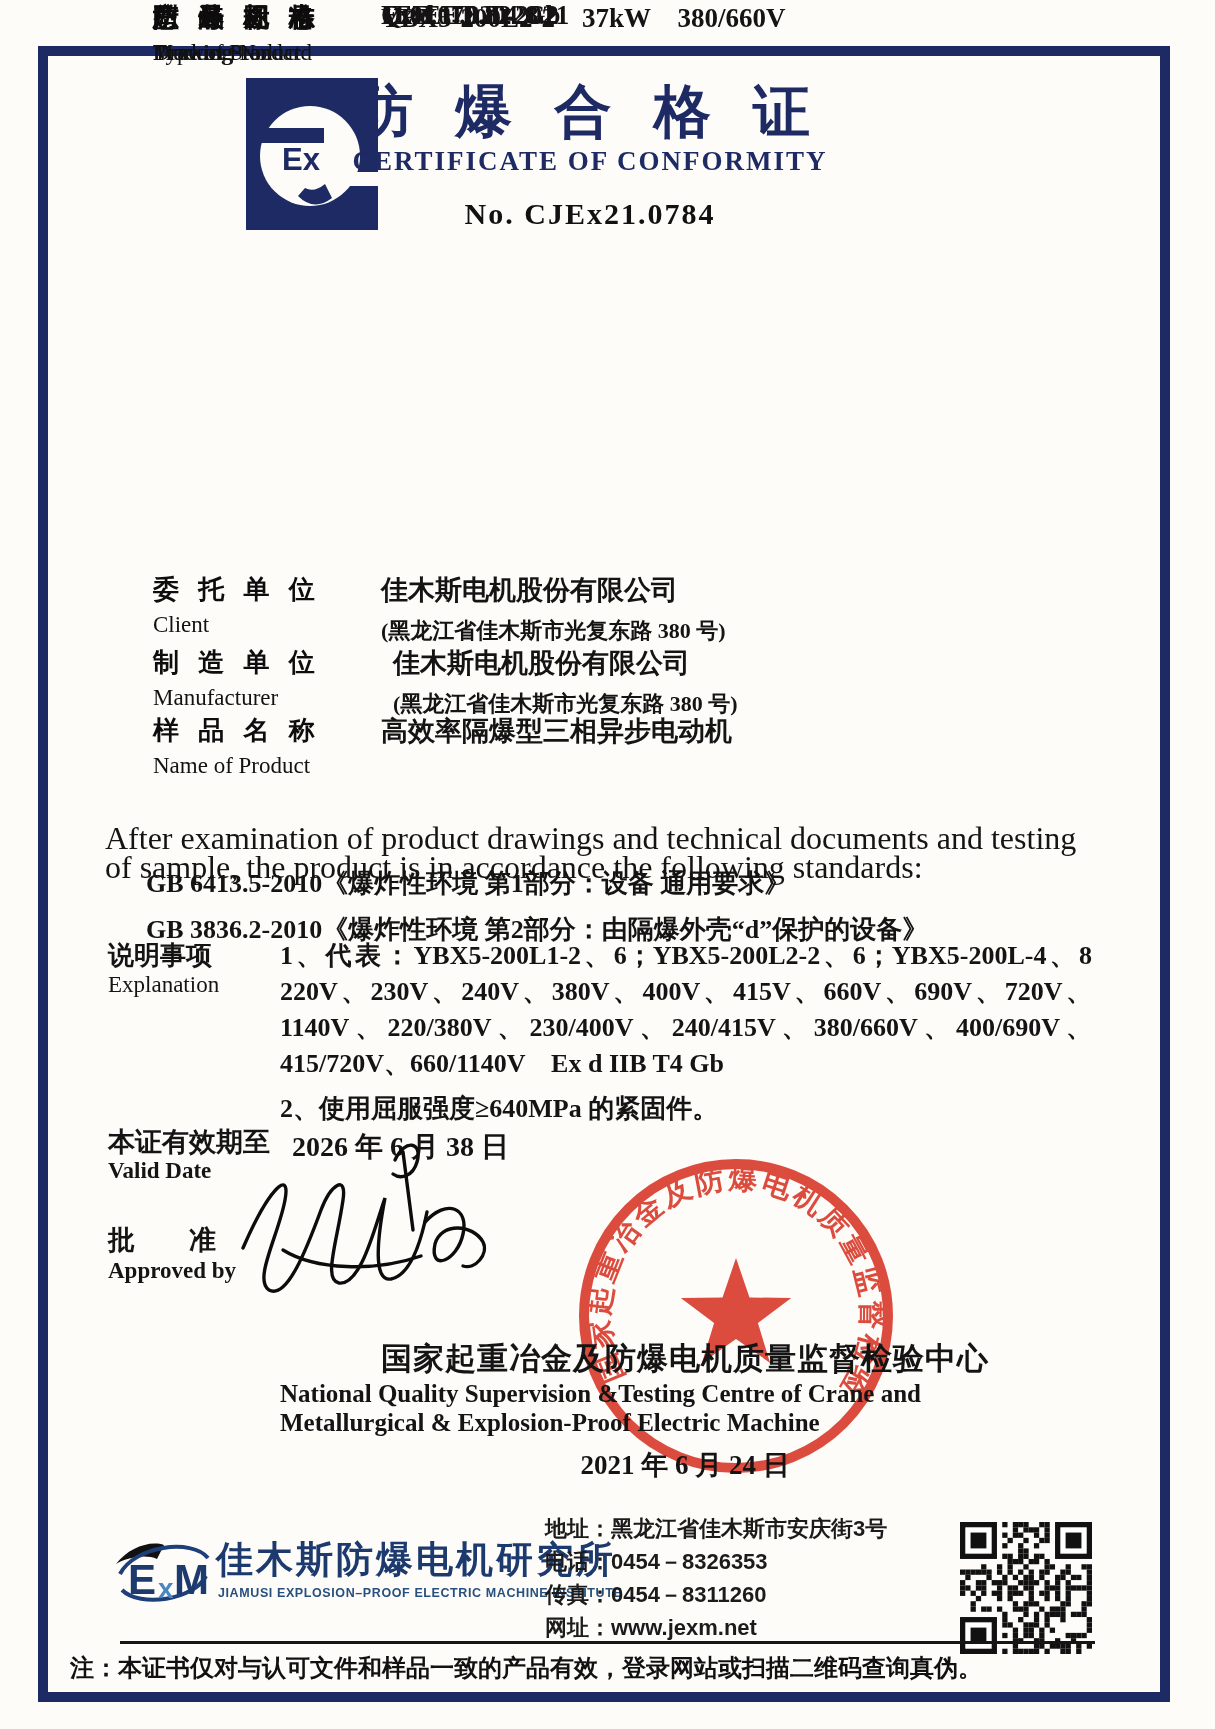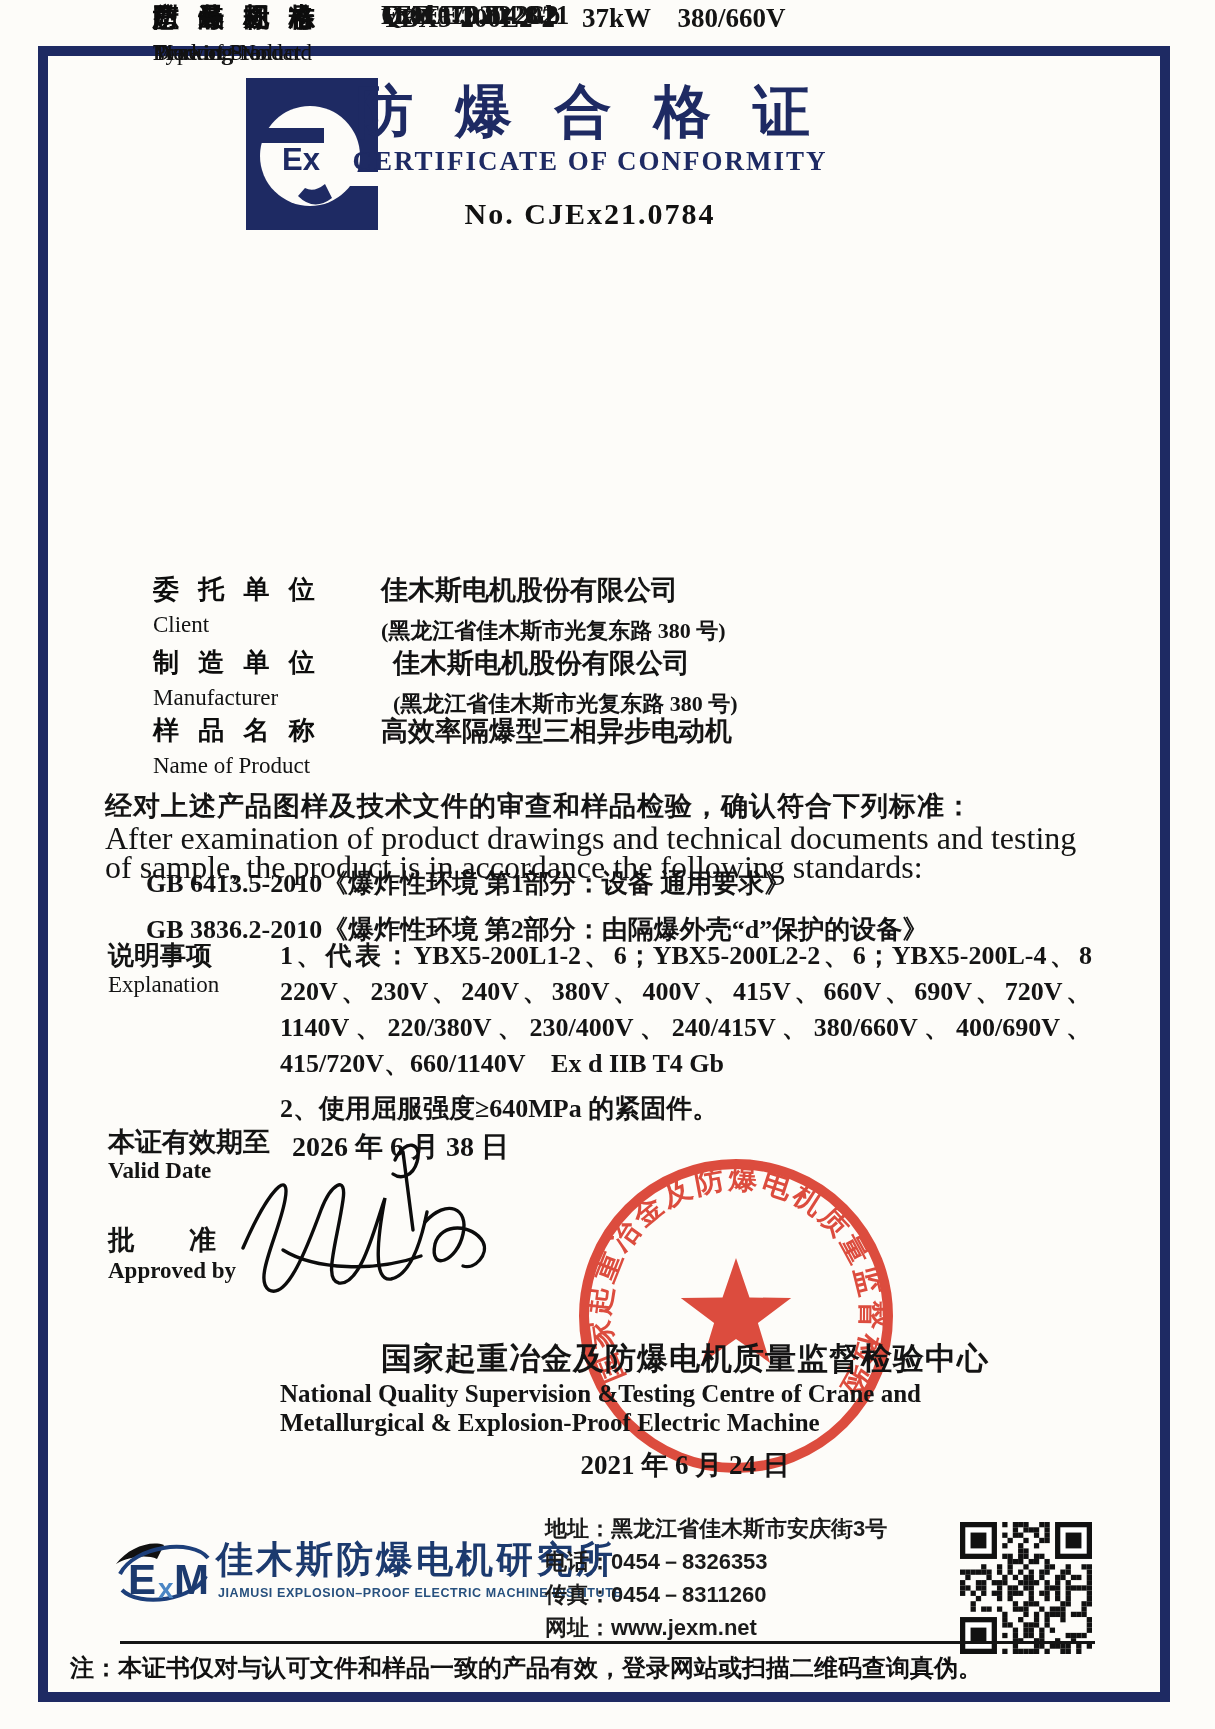--- a/index.html
+++ b/index.html
@@ -159,21 +159,20 @@
   <div class="field-row">
     <div class="f-label">
         <div class="f-cn">总 装 图 号</div>
       <div class="f-en">Drawing No.</div>
       </div>
     <div class="f-value">
         <div class="f-val">1EE.070.8228.2</div>
       </div>
   </div>
 
-  <div id="decl-cn">经对上述产品图样及技术文件的审查和样品检验，确认符合下列标准：</div>
   <div id="decl-en">After examination of product drawings and technical documents and testing of sample, the product is in accordance the following standards:</div>
   <div class="std-line" id="std-0">GB 6413.5-2010《爆炸性环境 第1部分：设备 通用要求》</div>
   <div class="std-line" id="std-1">GB 3836.2-2010《爆炸性环境 第2部分：由隔爆外壳“d”保护的设备》</div>
 
   <div id="expl-label-cn">说明事项</div>
   <div id="expl-label-en">Explanation</div>
   <div id="expl-text">
     <div id="expl-item1">1、代表：YBX5-200L1-2、6；YBX5-200L2-2、6；YBX5-200L-4、8　220V、230V、240V、380V、400V、415V、660V、690V、720V、1140V、220/380V、230/400V、240/415V、380/660V、400/690V、415/720V、660/1140V　Ex d IIB T4 Gb</div>
     <div id="expl-item2">2、使用屈服强度≥640MPa 的紧固件。</div>
   </div>

